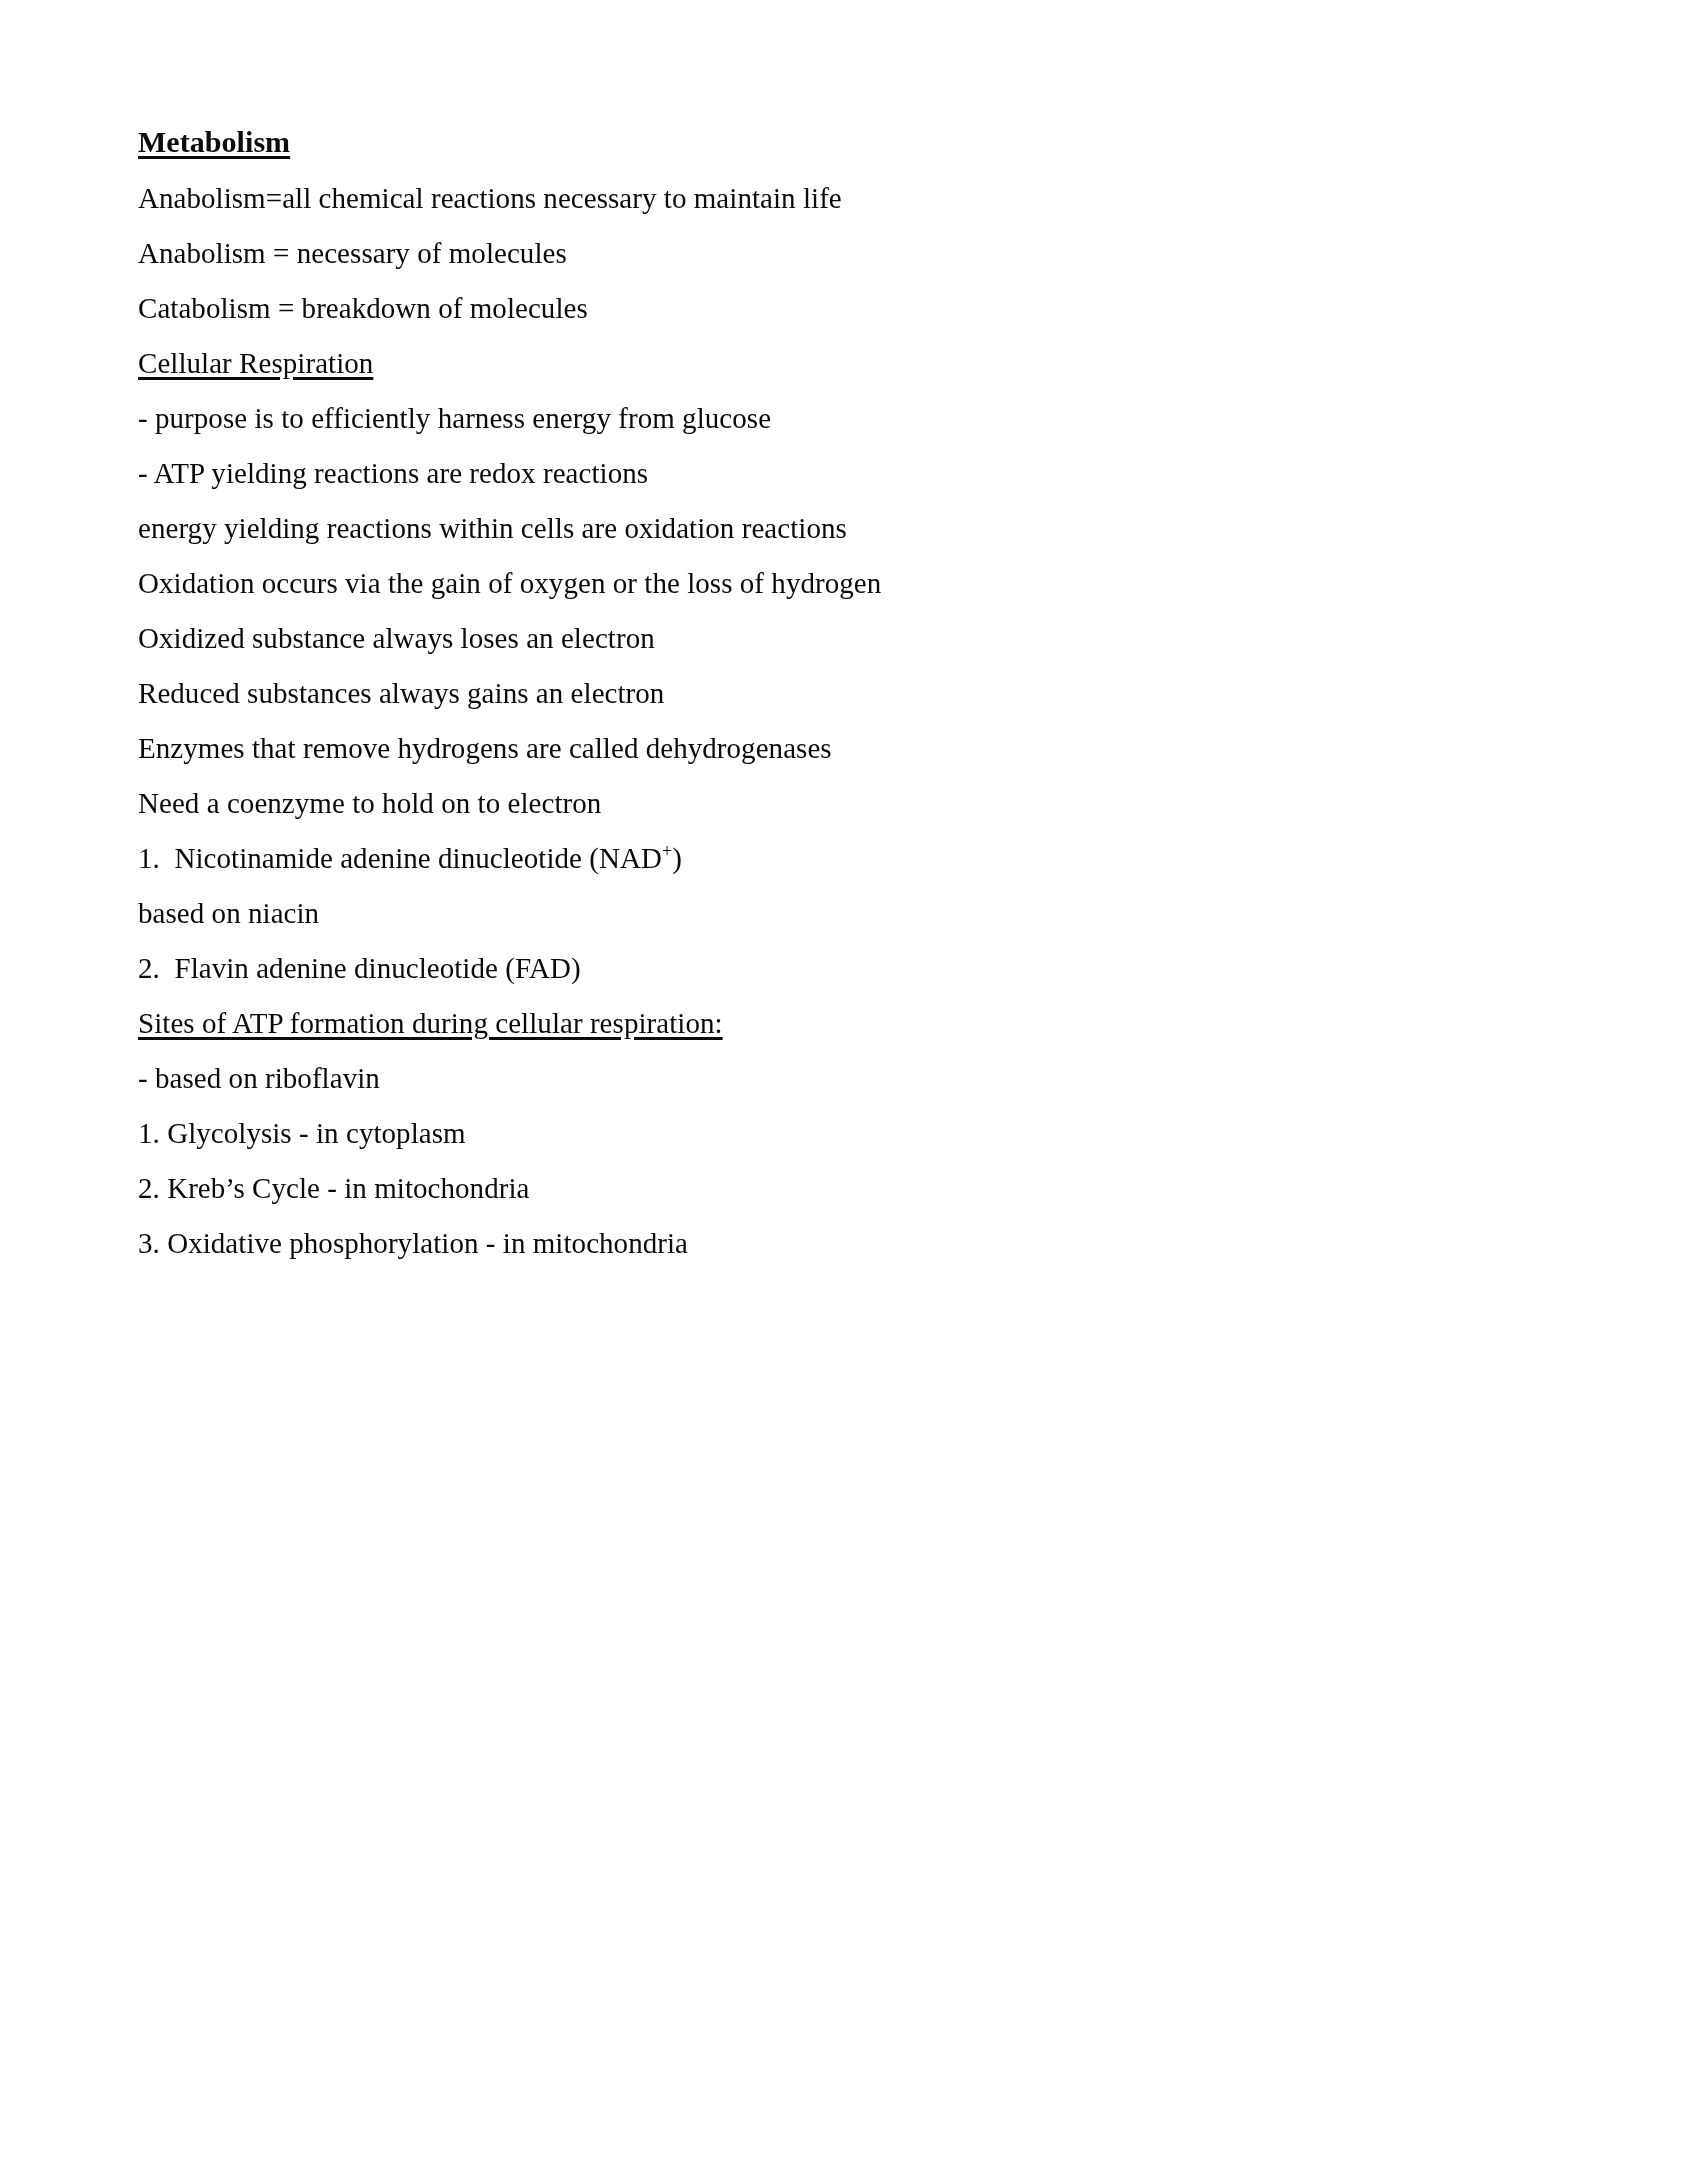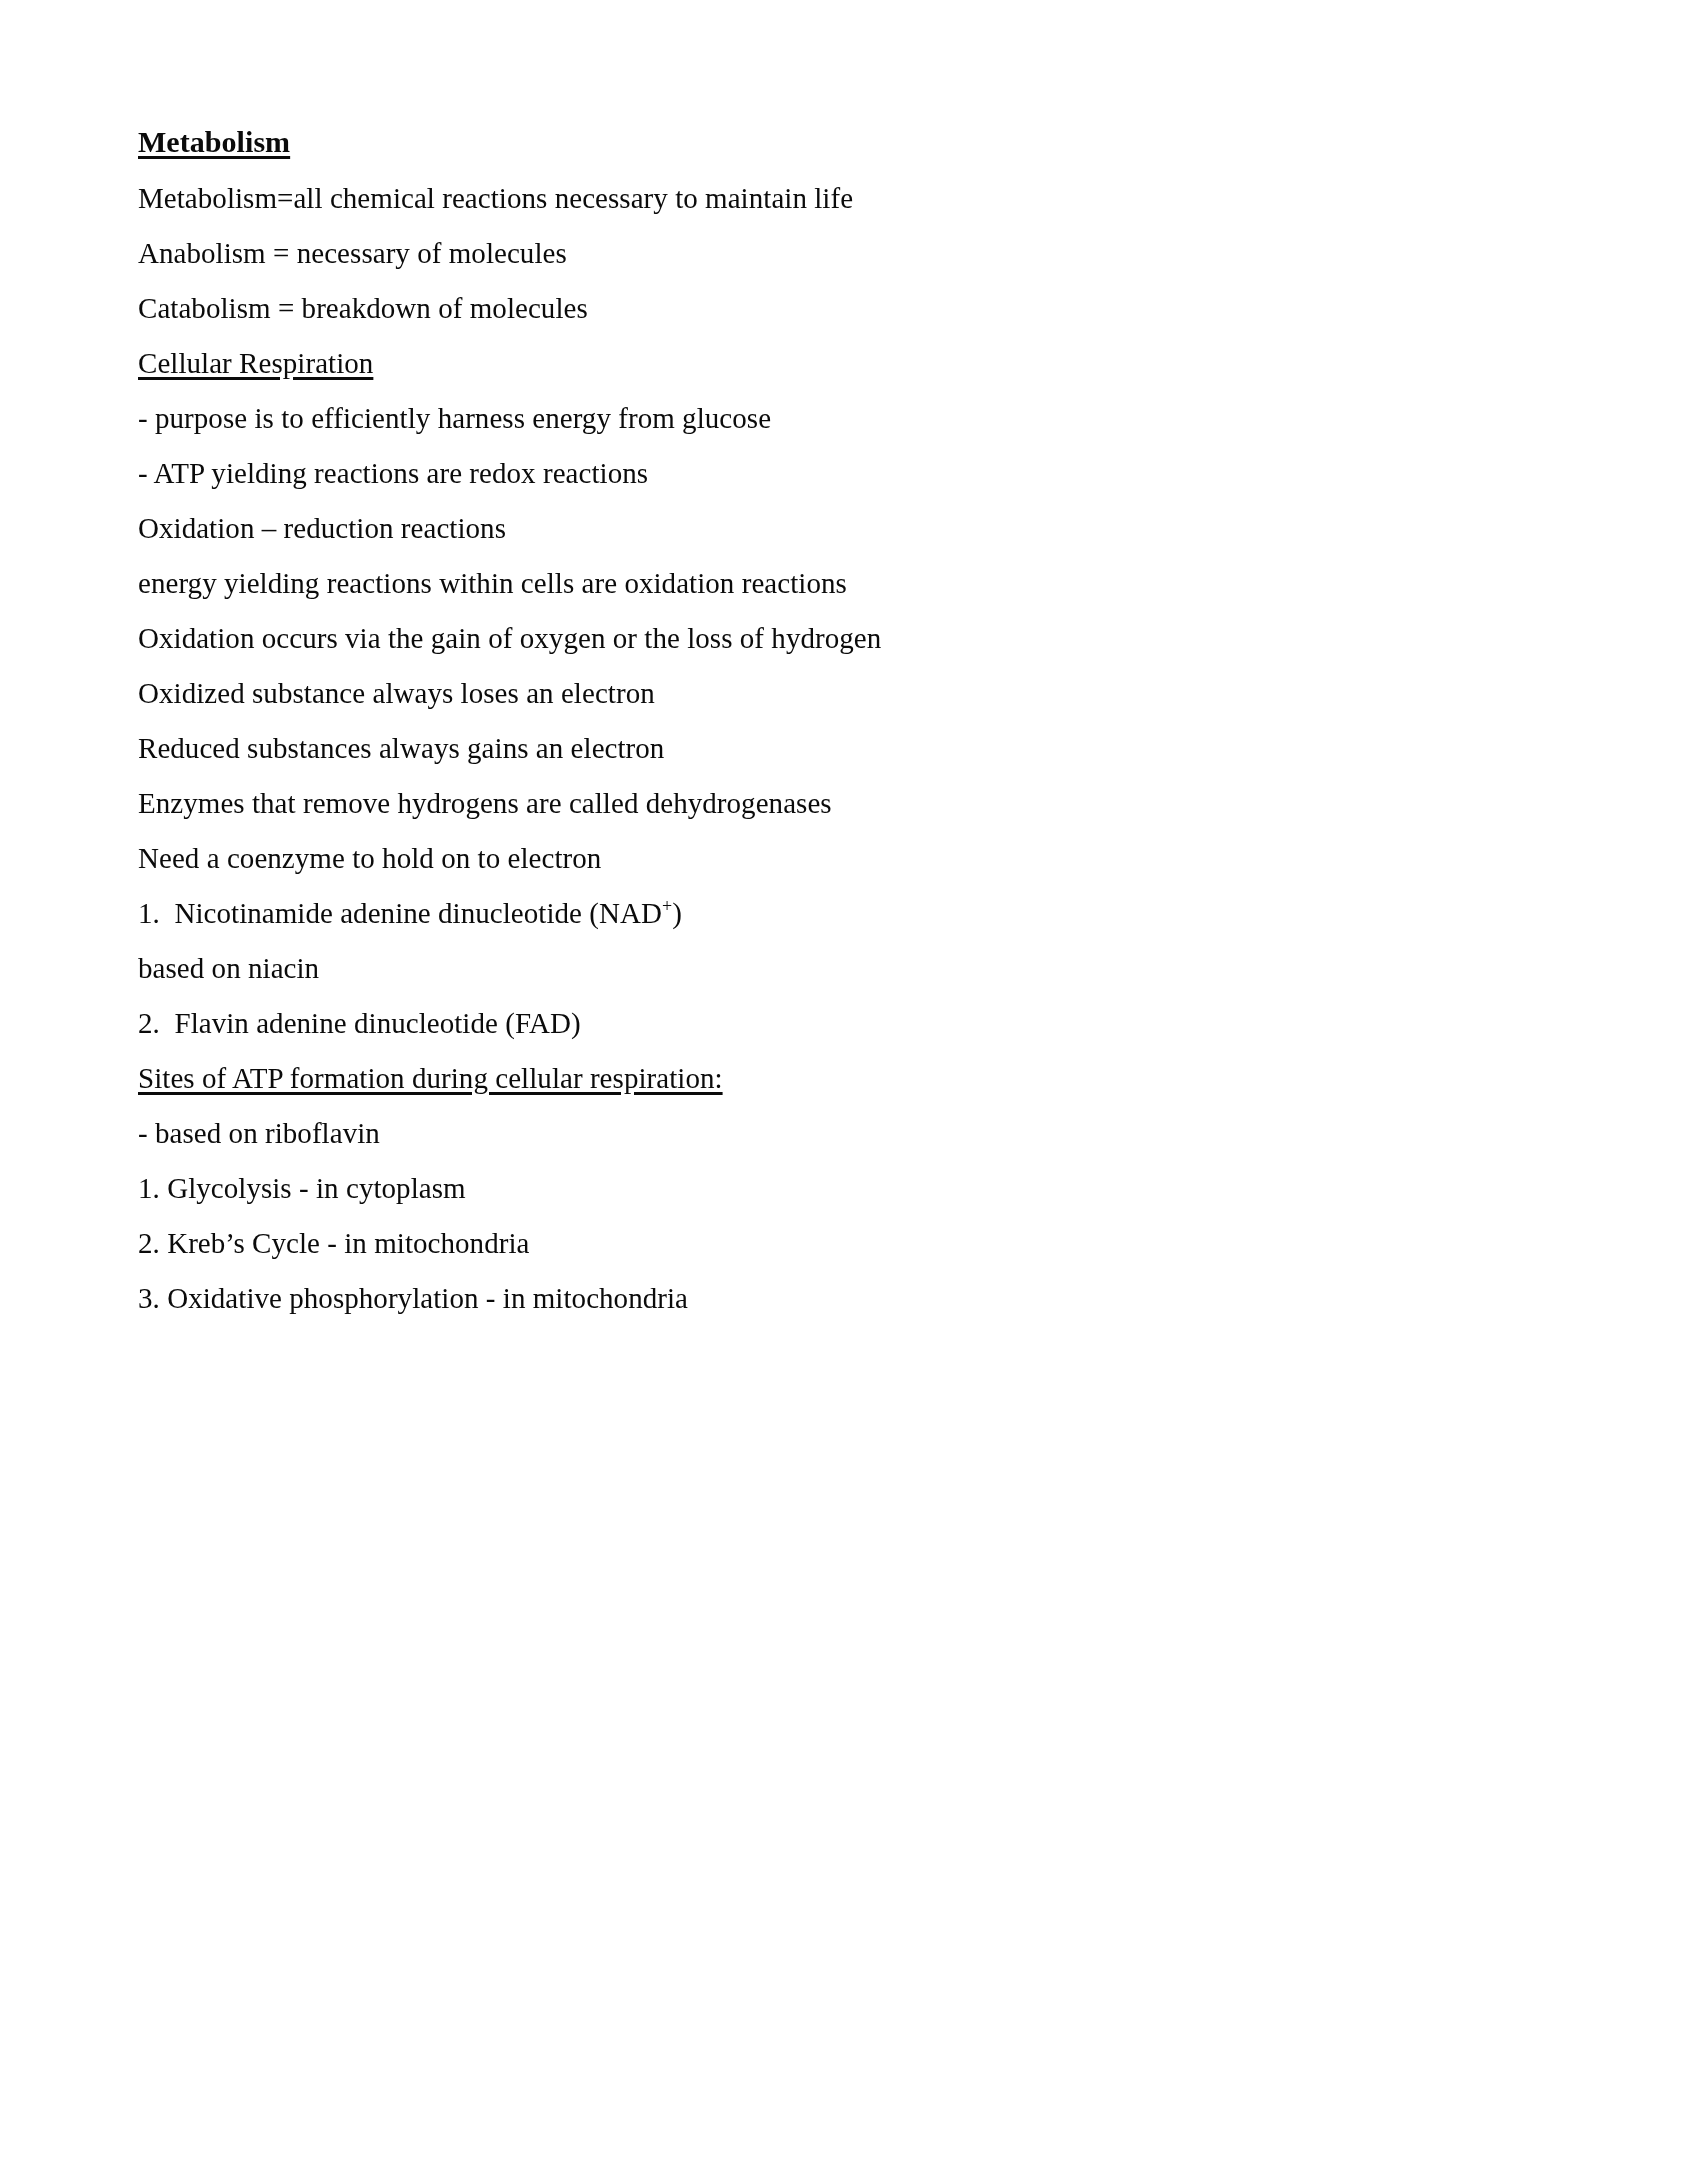--- a/index.html
+++ b/index.html
@@ -56,30 +56,29 @@
   }
 </style>
 </head>
 <body>
 
 <div class="page">
   <div class="doc-body">
 
     <p class="line title">Metabolism</p>
 
-    <p class="line">Metabolism=all chemical reactions necessary to maintain life</p>
+    <p class="line">Anabolism=all chemical reactions necessary to maintain life</p>
     <p class="line">Anabolism = necessary of molecules</p>
     <p class="line">Catabolism = breakdown of molecules</p>
 
     <p class="line heading">Cellular Respiration</p>
 
     <p class="line">- purpose is to efficiently harness energy from glucose</p>
     <p class="line">- ATP yielding reactions are redox reactions</p>
 
-    <p class="line">Oxidation – reduction reactions</p>
     <p class="line">energy yielding reactions within cells are oxidation reactions</p>
     <p class="line">Oxidation occurs via the gain of oxygen or the loss of hydrogen</p>
     <p class="line">Oxidized substance always loses an electron</p>
     <p class="line">Reduced substances always gains an electron</p>
     <p class="line">Enzymes that remove hydrogens are called dehydrogenases</p>
     <p class="line">Need a coenzyme to hold on to electron</p>
 
 
     <p class="line"><span>1.  Nicotinamide adenine dinucleotide (NAD</span><sup>+</sup><span>)</span></p>
 

